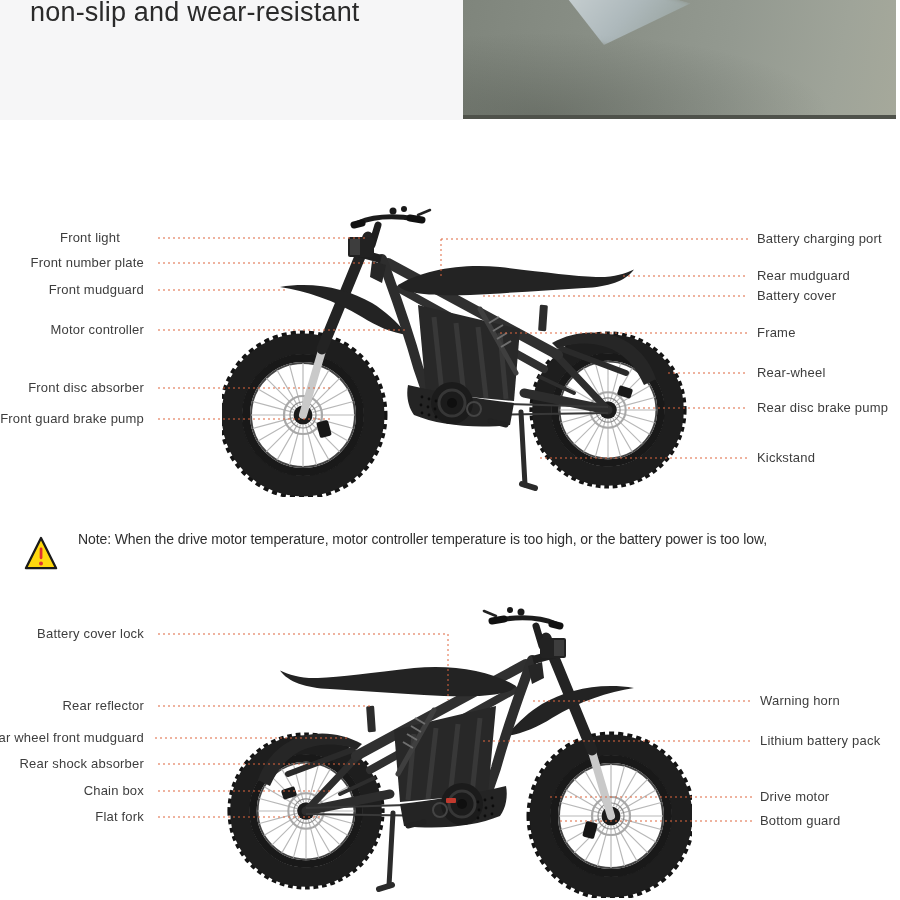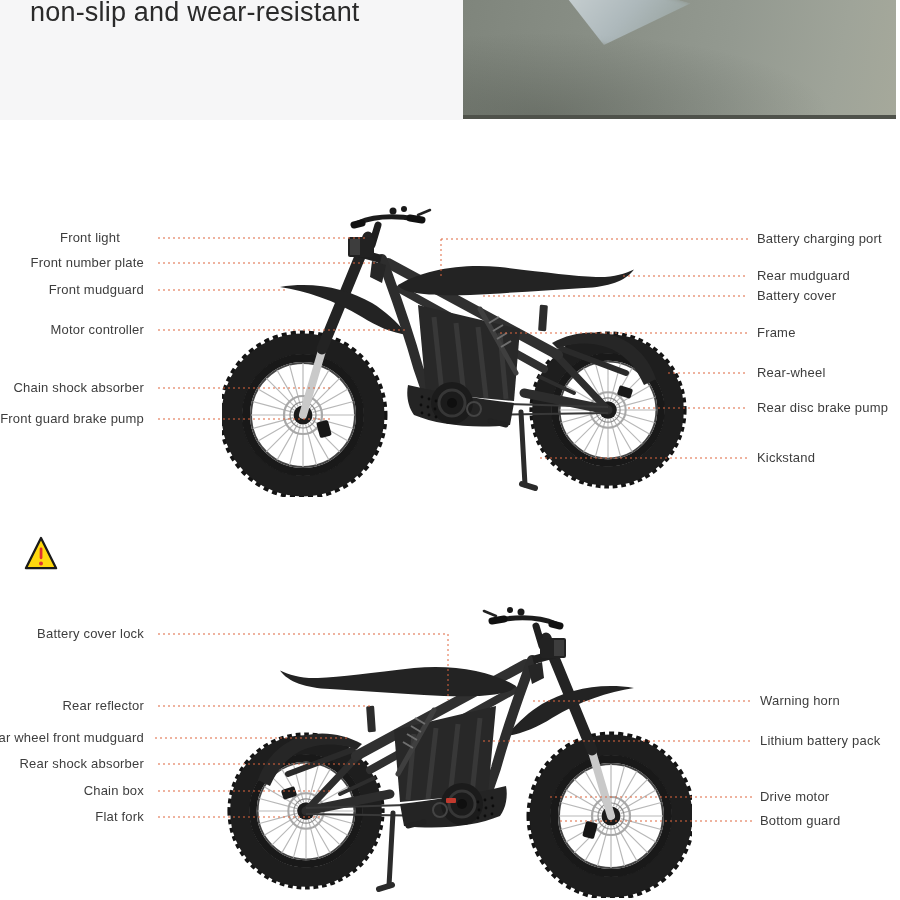--- a/index.html
+++ b/index.html
@@ -135,21 +135,21 @@
   </div>
 
   <svg class="bike-svg" style="top:197px" viewBox="0 0 470 300">
     <use href="#ebike-art"></use>
   </svg>
 
   <div class="lbl" style="right:776px;top:230px">Front light</div>
   <div class="lbl" style="right:752px;top:255px">Front number plate</div>
   <div class="lbl" style="right:752px;top:282px">Front mudguard</div>
   <div class="lbl" style="right:752px;top:322px">Motor controller</div>
-  <div class="lbl" style="right:752px;top:380px">Chain shock absorber</div>
+  <div class="lbl" style="right:752px;top:380px">Front disc absorber</div>
   <div class="lbl" style="right:752px;top:411px">Front guard brake pump</div>
 
   <div class="ld" style="left:158px;top:237px;width:210px"></div>
   <div class="ld" style="left:158px;top:262px;width:220px"></div>
   <div class="ld" style="left:158px;top:289px;width:129px"></div>
   <div class="ld" style="left:158px;top:329px;width:247px"></div>
   <div class="ld" style="left:158px;top:387px;width:172px"></div>
   <div class="ld" style="left:158px;top:418px;width:175px"></div>
 
   <div class="lbl" style="left:757px;top:231px">Battery charging port</div>
@@ -167,20 +167,21 @@
   <div class="ld" style="left:500px;top:332px;width:248px"></div>
   <div class="ld" style="left:668px;top:372px;width:80px"></div>
   <div class="ld" style="left:628px;top:407px;width:120px"></div>
   <div class="ld" style="left:540px;top:457px;width:208px"></div>
 
   <svg style="position:absolute;left:24px;top:532px;width:34px;height:44px" viewBox="0 0 36 40">
     <path d="M18 3 L34 35 L2 35 Z" fill="#ffd80e" stroke="#1a1a1a" stroke-width="2.4" stroke-linejoin="round"></path>
     <rect x="16.6" y="13" width="2.9" height="12.5" rx="1.4" fill="#e03131"></rect>
     <circle cx="18" cy="30" r="2.1" fill="#e03131"></circle>
   </svg>
+  <div class="note-line" style="top:531px">Note: When the drive motor temperature, motor controller temperature is too high, or the battery power is too low,</div>
 
   <svg class="bike-svg" style="top:598px" viewBox="0 0 470 300">
     <g transform="translate(470 0) scale(-1 1)">
         <use href="#ebike-art"></use>
       </g>
   </svg>
   <div class="red-mark"></div>
 
   <div class="lbl" style="right:752px;top:626px">Battery cover lock</div>
   <div class="lbl" style="right:752px;top:698px">Rear reflector</div>

